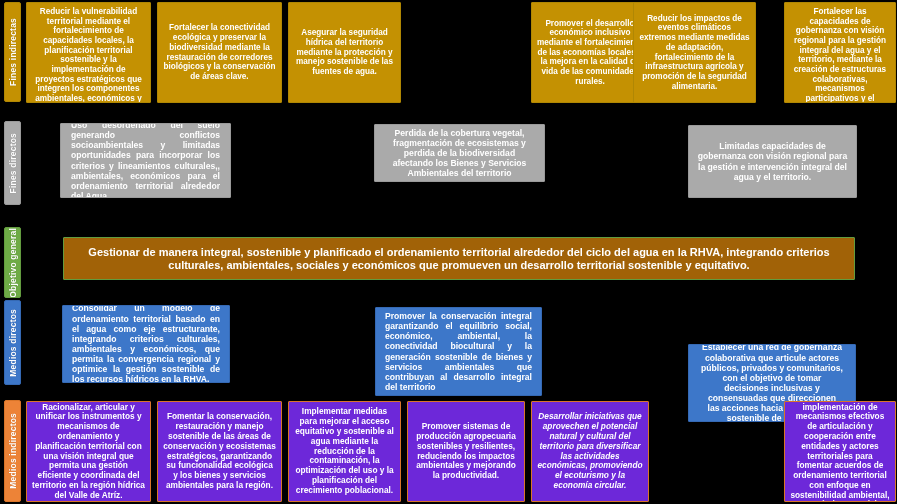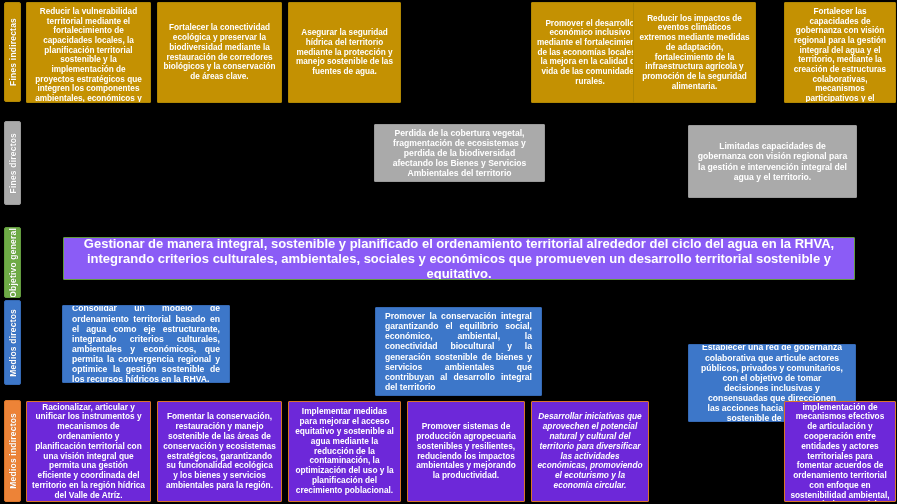--- a/index.html
+++ b/index.html
@@ -64,23 +64,23 @@
   
   .grey {
     background: #aaaaaa;
     border: 1px solid #9a9a9a;
     font-size: 8.6px;
     font-weight: bold;
   }
 
   
   .green {
-    background: #8b5cf6;
+    background: #a16207;
     border: 1px solid #639c3f;
-    font-size: 13px;
+    font-size: 11px;
     font-weight: bold;
   }
 
   
   .blue {
     background: #3d77c9;
     border: 1px solid #3569b4;
     font-size: 8.6px;
     font-weight: bold;
   }
@@ -121,20 +121,23 @@
     <p>Reducir los impactos de eventos climáticos extremos mediante medidas de adaptación, fortalecimiento de la infraestructura agrícola y promoción de la seguridad alimentaria.</p>
   </div>
   <div class="box gold tall" style="left:784px;top:2px;width:112px;height:101px;">
     <p>Fortalecer las capacidades de gobernanza con visión regional para la gestión integral del agua y el territorio, mediante la creación de estructuras colaborativas, mecanismos participativos y el desarrollo de capacidades técnicas y financieras.</p>
   </div>
 
   <div class="side-label" style="top:121px;height:84px;background:#aaaaaa;border:1px solid #9a9a9a;">
     <span>Fines  directos</span>
   </div>
 
+  <div class="box grey just" style="left:60px;top:123px;width:171px;height:75px;padding:6px 10px;">
+    <p>Uso desordenado del suelo generando conflictos socioambientales y limitadas oportunidades para incorporar los criterios y lineamientos culturales,, ambientales, económicos para el ordenamiento territorial alrededor del Agua.</p>
+  </div>
   <div class="box grey" style="left:374px;top:124px;width:171px;height:58px;padding:6px 8px;">
     <p>Perdida de la cobertura vegetal, fragmentación de ecosistemas y perdida de la biodiversidad afectando los Bienes y Servicios Ambientales del territorio</p>
   </div>
   <div class="box grey" style="left:688px;top:125px;width:169px;height:73px;padding:6px 8px;">
     <p>Limitadas capacidades de gobernanza con visión  regional  para la gestión e intervención integral del agua y el territorio.</p>
   </div>
 
   <div class="side-label" style="top:227px;height:71px;background:#6eab46;border:1px solid #639c3f;">
     <span>Objetivo general</span>
   </div>

